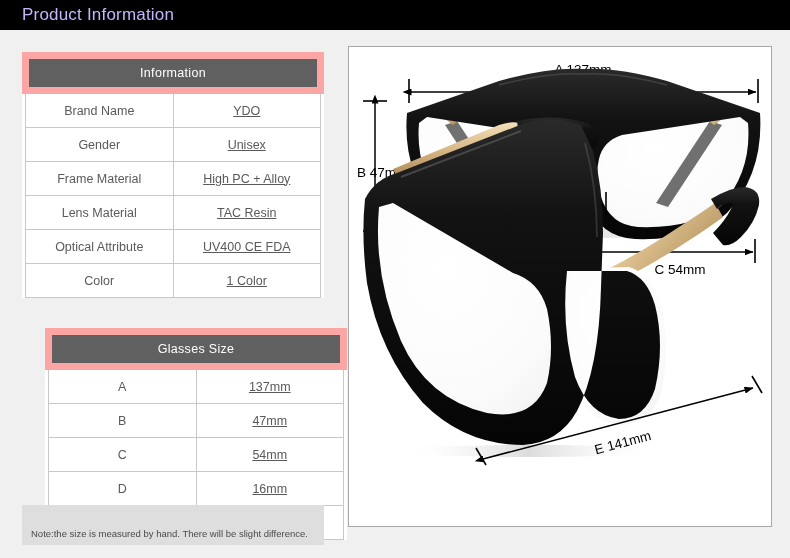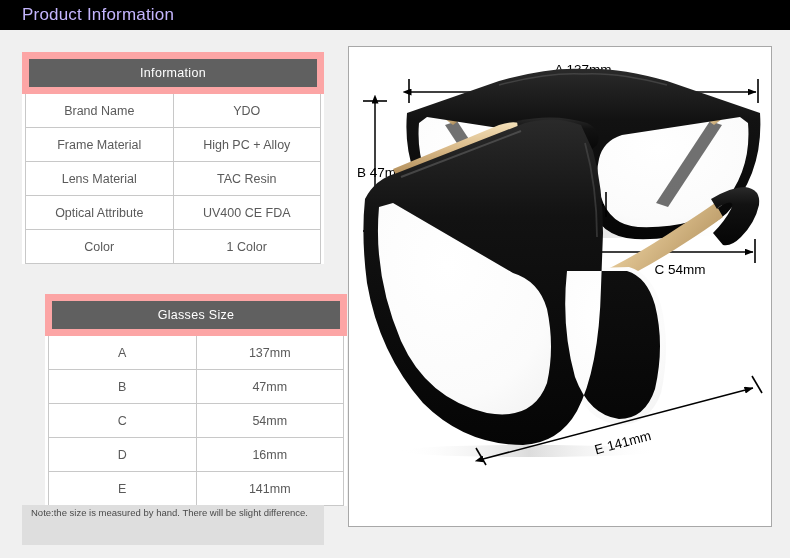--- a/index.html
+++ b/index.html
@@ -68,37 +68,38 @@
     font-size: 12.5px;
     color: #5a5a5a;
     background: #ffffff;
     vertical-align: middle;
   }
   .spec-table td.label-cell {
     width: 111px;
   }
   .spec-table td.value-cell {
     width: 190px;
+    text-decoration: underline;
   }
 
   #glasses-size-table-wrap {
     margin-top: 30px;
     margin-left: 23px;
   }
 
   
   #note-box {
     position: absolute;
     left: 22px;
     top: 505px;
     width: 302px;
     height: 40px;
     background: #dedede;
     box-sizing: border-box;
-    padding: 1px 9px 0 9px;
+    padding: 22px 9px 0 9px;
   }
   .note-line {
     font-size: 9.5px;
     color: #4a4a4a;
     line-height: 14px;
     white-space: nowrap;
   }
 
   
   #right-panel {
@@ -135,20 +136,24 @@
   <table class="spec-table">
     <thead>
       <tr>
         <th colspan="2">Information</th>
       </tr>
     </thead>
     <tbody>
       <tr>
         <td class="label-cell">Brand Name</td>
         <td class="value-cell">YDO</td>
+      </tr>
+      <tr>
+        <td class="label-cell">Gender</td>
+        <td class="value-cell">Unisex</td>
       </tr>
       <tr>
         <td class="label-cell">Frame Material</td>
         <td class="value-cell">High PC + Alloy</td>
       </tr>
       <tr>
         <td class="label-cell">Lens Material</td>
         <td class="value-cell">TAC Resin</td>
       </tr>
       <tr>

